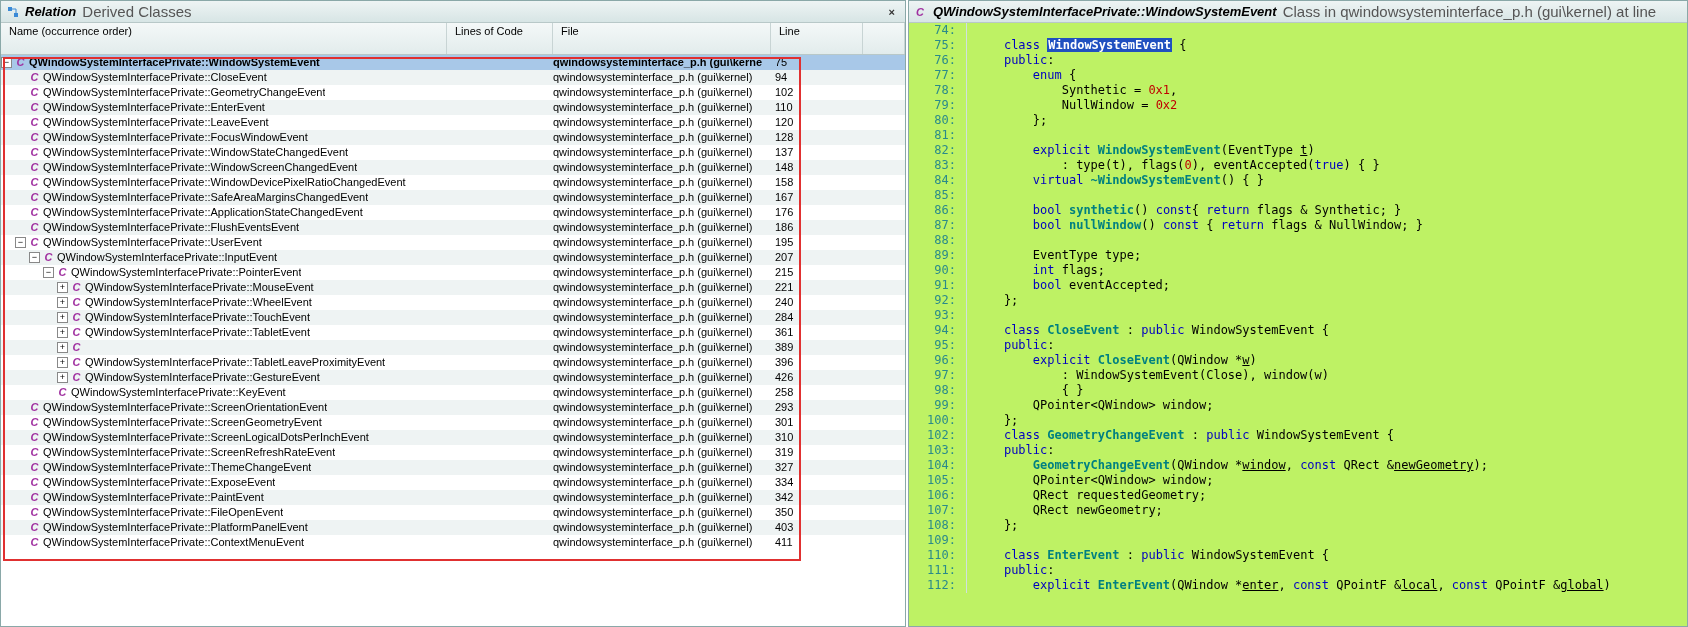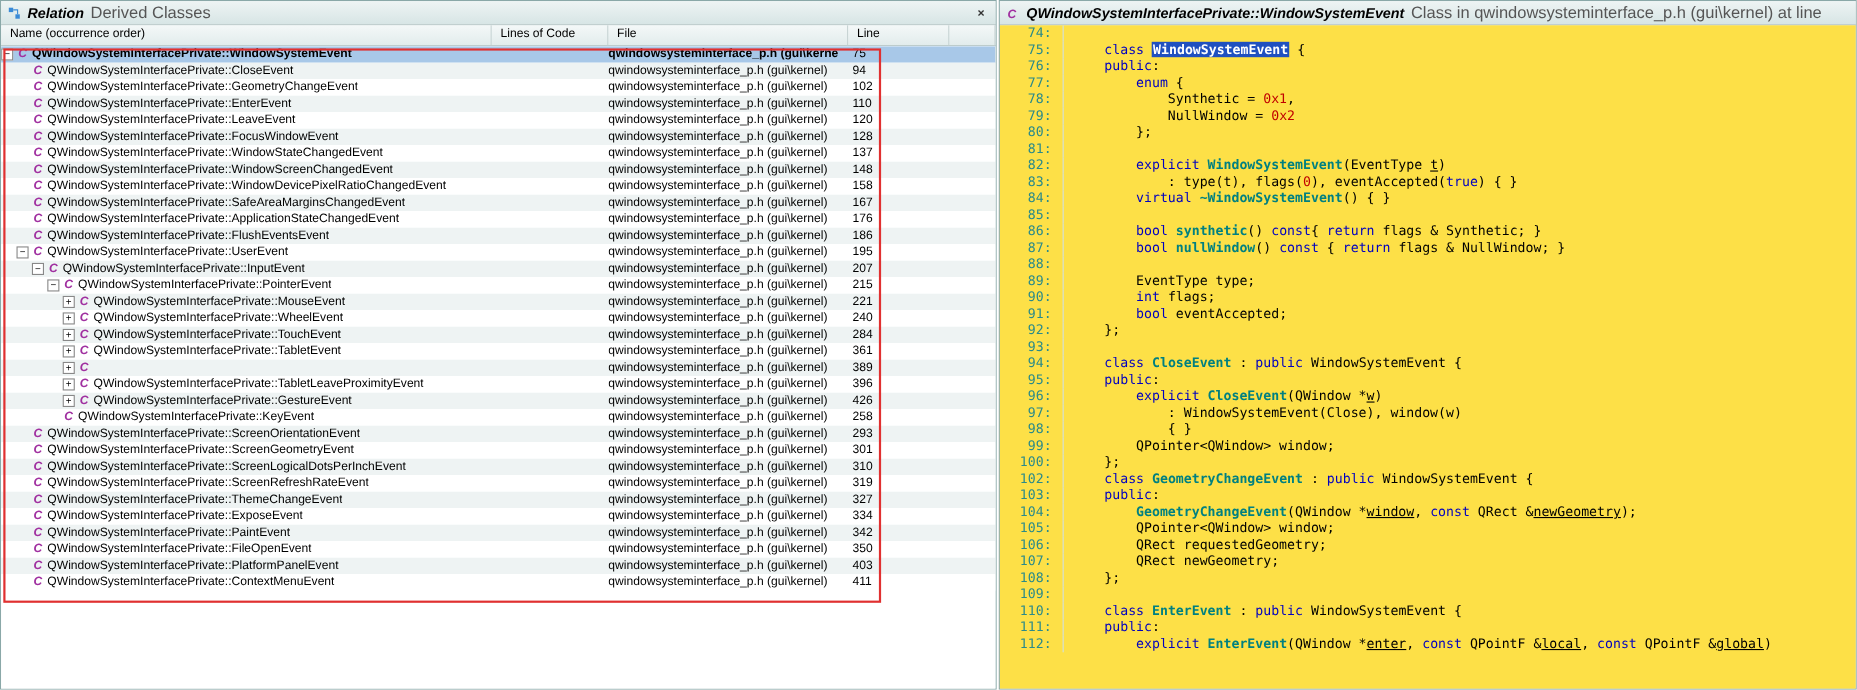--- a/index.html
+++ b/index.html
@@ -6,21 +6,21 @@
   *{box-sizing:border-box}
   .root{display:flex;width:1688px;height:627px}
   .panel{display:flex;flex-direction:column;border:1px solid #8aa8a8;background:#e8efef}
   .panel.left{width:906px}
   .panel.right{flex:1;margin-left:2px}
   .titlebar{display:flex;align-items:center;gap:6px;height:22px;padding:0 6px;background:linear-gradient(#eef4f4,#d7e5e5);border-bottom:1px solid #b8c8c8}
   .titlebar .ticon{width:12px;height:12px;display:flex;align-items:center;justify-content:center}
   .titlebar .main{font-weight:bold;font-style:italic;font-size:13px}
   .titlebar .sub{color:#555;font-size:15px}
   .titlebar .close{margin-left:auto;font-weight:bold;color:#333;cursor:pointer;padding:0 4px}
-  .colhead{display:flex;height:19px;background:linear-gradient(#f4f8f8,#e2ecec);border-bottom:1px solid #b8c8c8}
+  .colhead{display:flex;height:32px;background:linear-gradient(#f4f8f8,#e2ecec);border-bottom:1px solid #b8c8c8}
   .colhead div{padding:2px 8px;border-right:1px solid #c8d4d4;white-space:nowrap;overflow:hidden}
   .col-name{width:446px}
   .col-loc{width:106px}
   .col-file{width:218px}
   .col-line{width:92px}
   .treewrap{flex:1;overflow:auto;background:#fff;position:relative}
   .hl{position:absolute;border:2px solid #e03030;pointer-events:none;left:2px;top:2px;width:798px;height:504px}
   .row{display:flex;height:15px;line-height:15px;white-space:nowrap}
   .row.odd{background:#fff}
   .row.even{background:#eef3f3}
@@ -31,21 +31,21 @@
   .row .c-line{width:92px;padding-left:4px}
   .ind{display:inline-block;width:14px;flex-shrink:0}
   .exp{display:inline-flex;width:11px;height:11px;align-items:center;justify-content:center;border:1px solid #888;background:#fff;font-size:9px;line-height:1;margin-right:2px;flex-shrink:0}
   .noexp{display:inline-block;width:13px;flex-shrink:0}
   .cicon{display:inline-flex;width:13px;height:13px;align-items:center;justify-content:center;color:#a030a0;font-weight:bold;font-style:italic;font-size:11px;margin-right:2px;flex-shrink:0}
   .row .nm{overflow:hidden;text-overflow:clip}
   .row.sel .nm{font-weight:bold}
   .row.sel .c-file{font-weight:bold}
   .row.sel .c-line{font-weight:normal}
   
-  .codewrap{flex:1;overflow:auto;background:#fde047;font-family:Consolas,monospace;font-size:12px;line-height:15px}
+  .codewrap{flex:1;overflow:auto;background:#bef264;font-family:Consolas,monospace;font-size:12px;line-height:15px}
   .cl{display:flex}
   .gut{width:58px;text-align:right;padding-right:10px;color:#2a8a8a;border-right:1px solid #d0e0e0;flex-shrink:0;user-select:none}
   .code{padding-left:8px;white-space:pre}
   .kw{color:#0000c0}
   .fn{color:#008080;font-weight:bold}
   .num{color:#c00000}
   .hlsel{background:#2050c0;color:#fff;font-weight:bold;padding:0 1px}
   .ul{text-decoration:underline}
 </style>
 </head>

